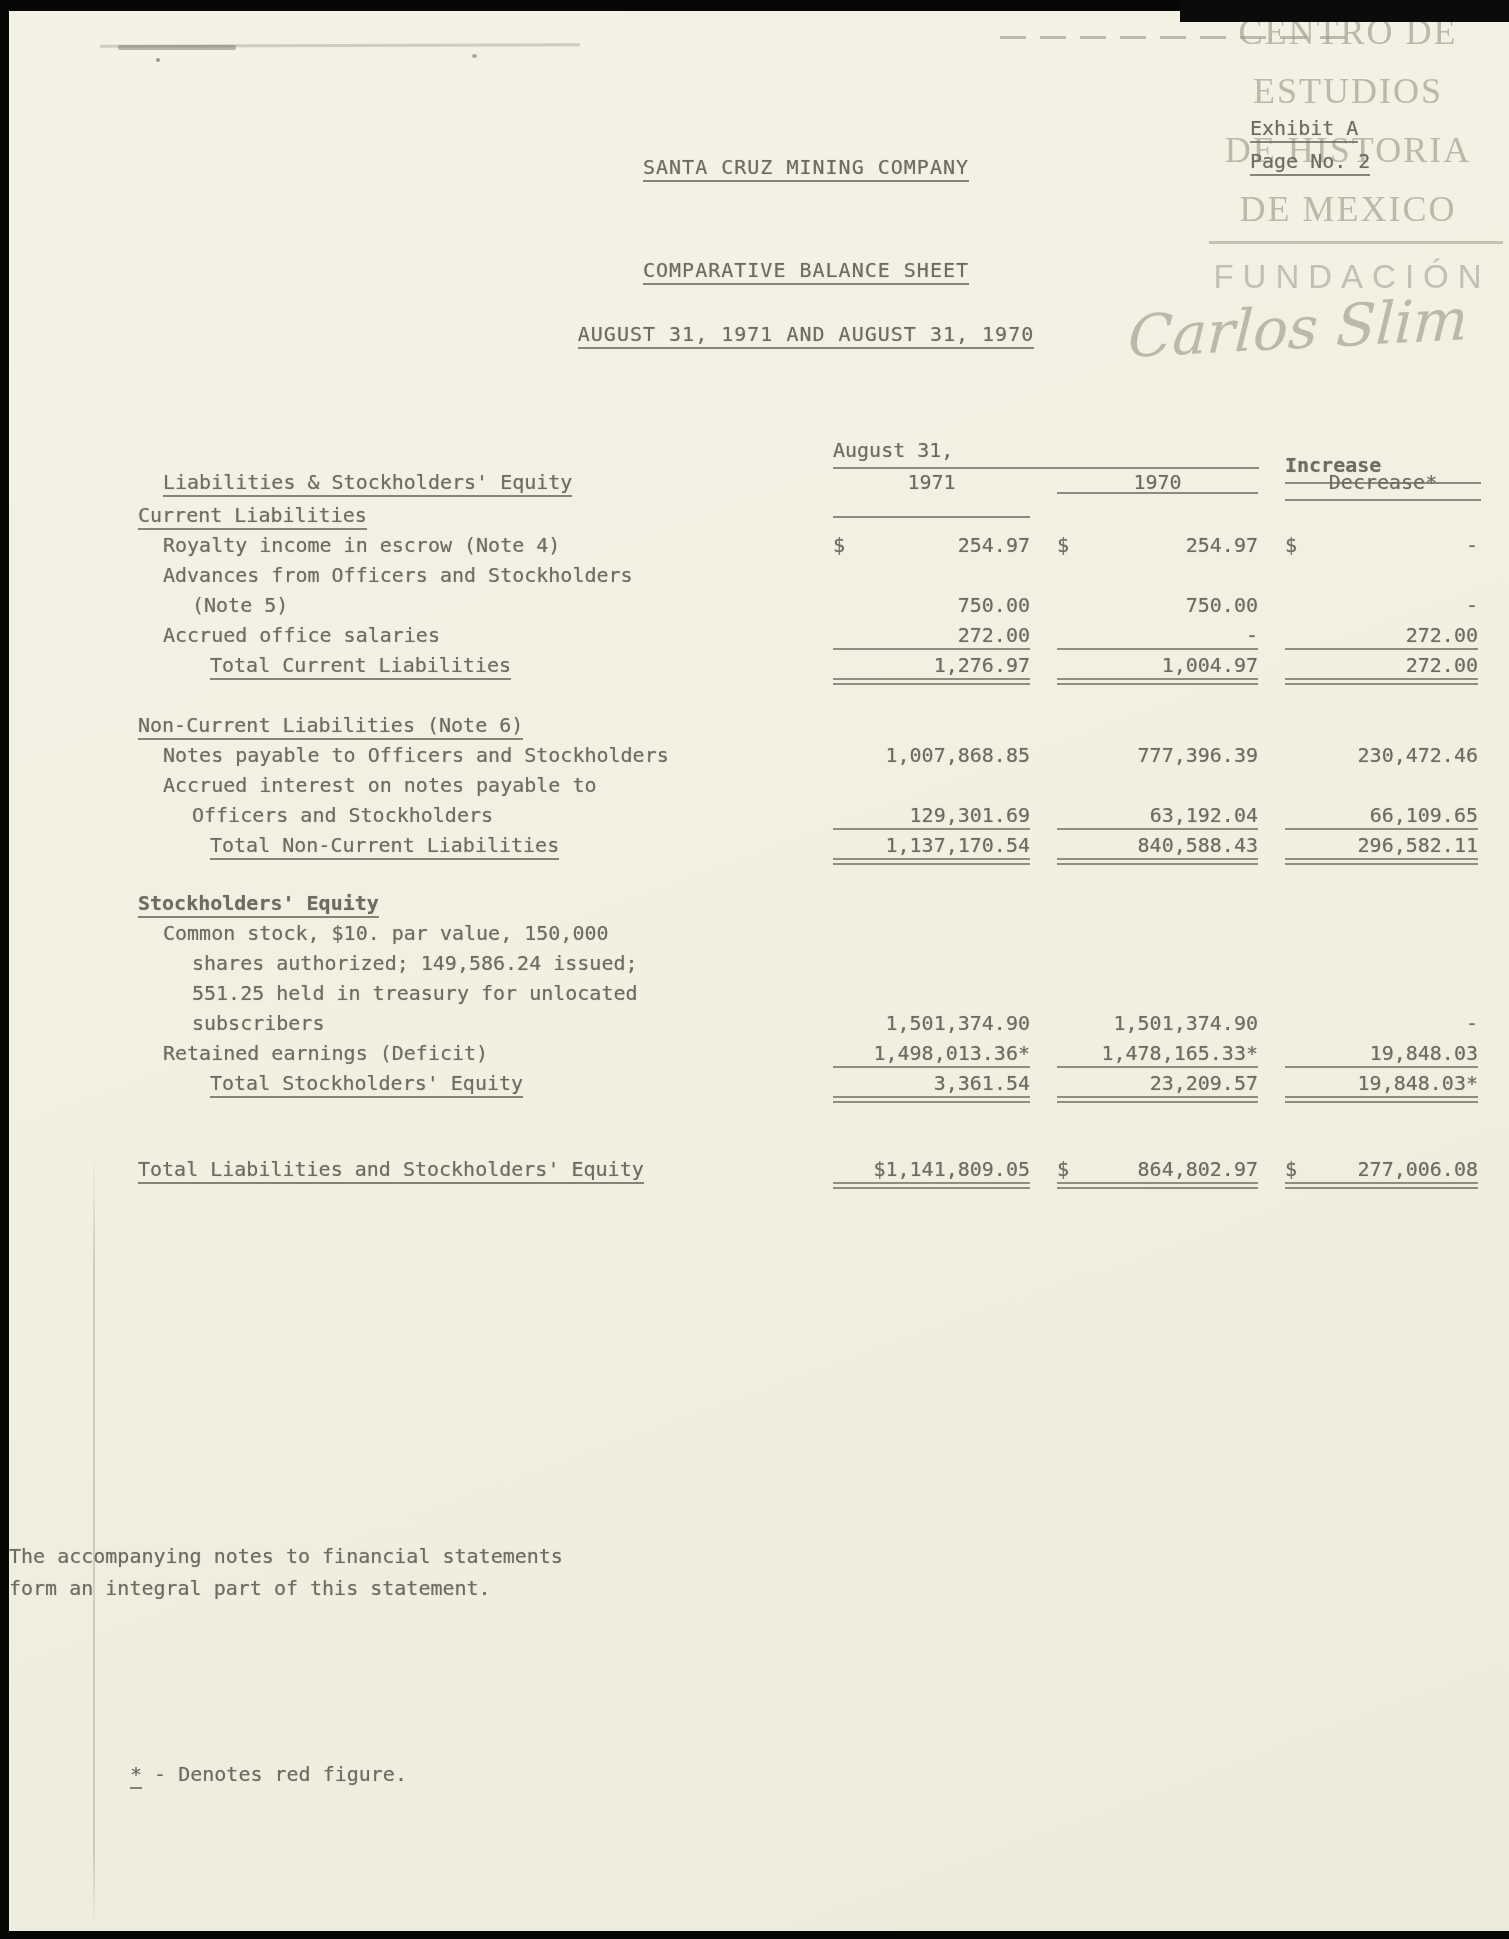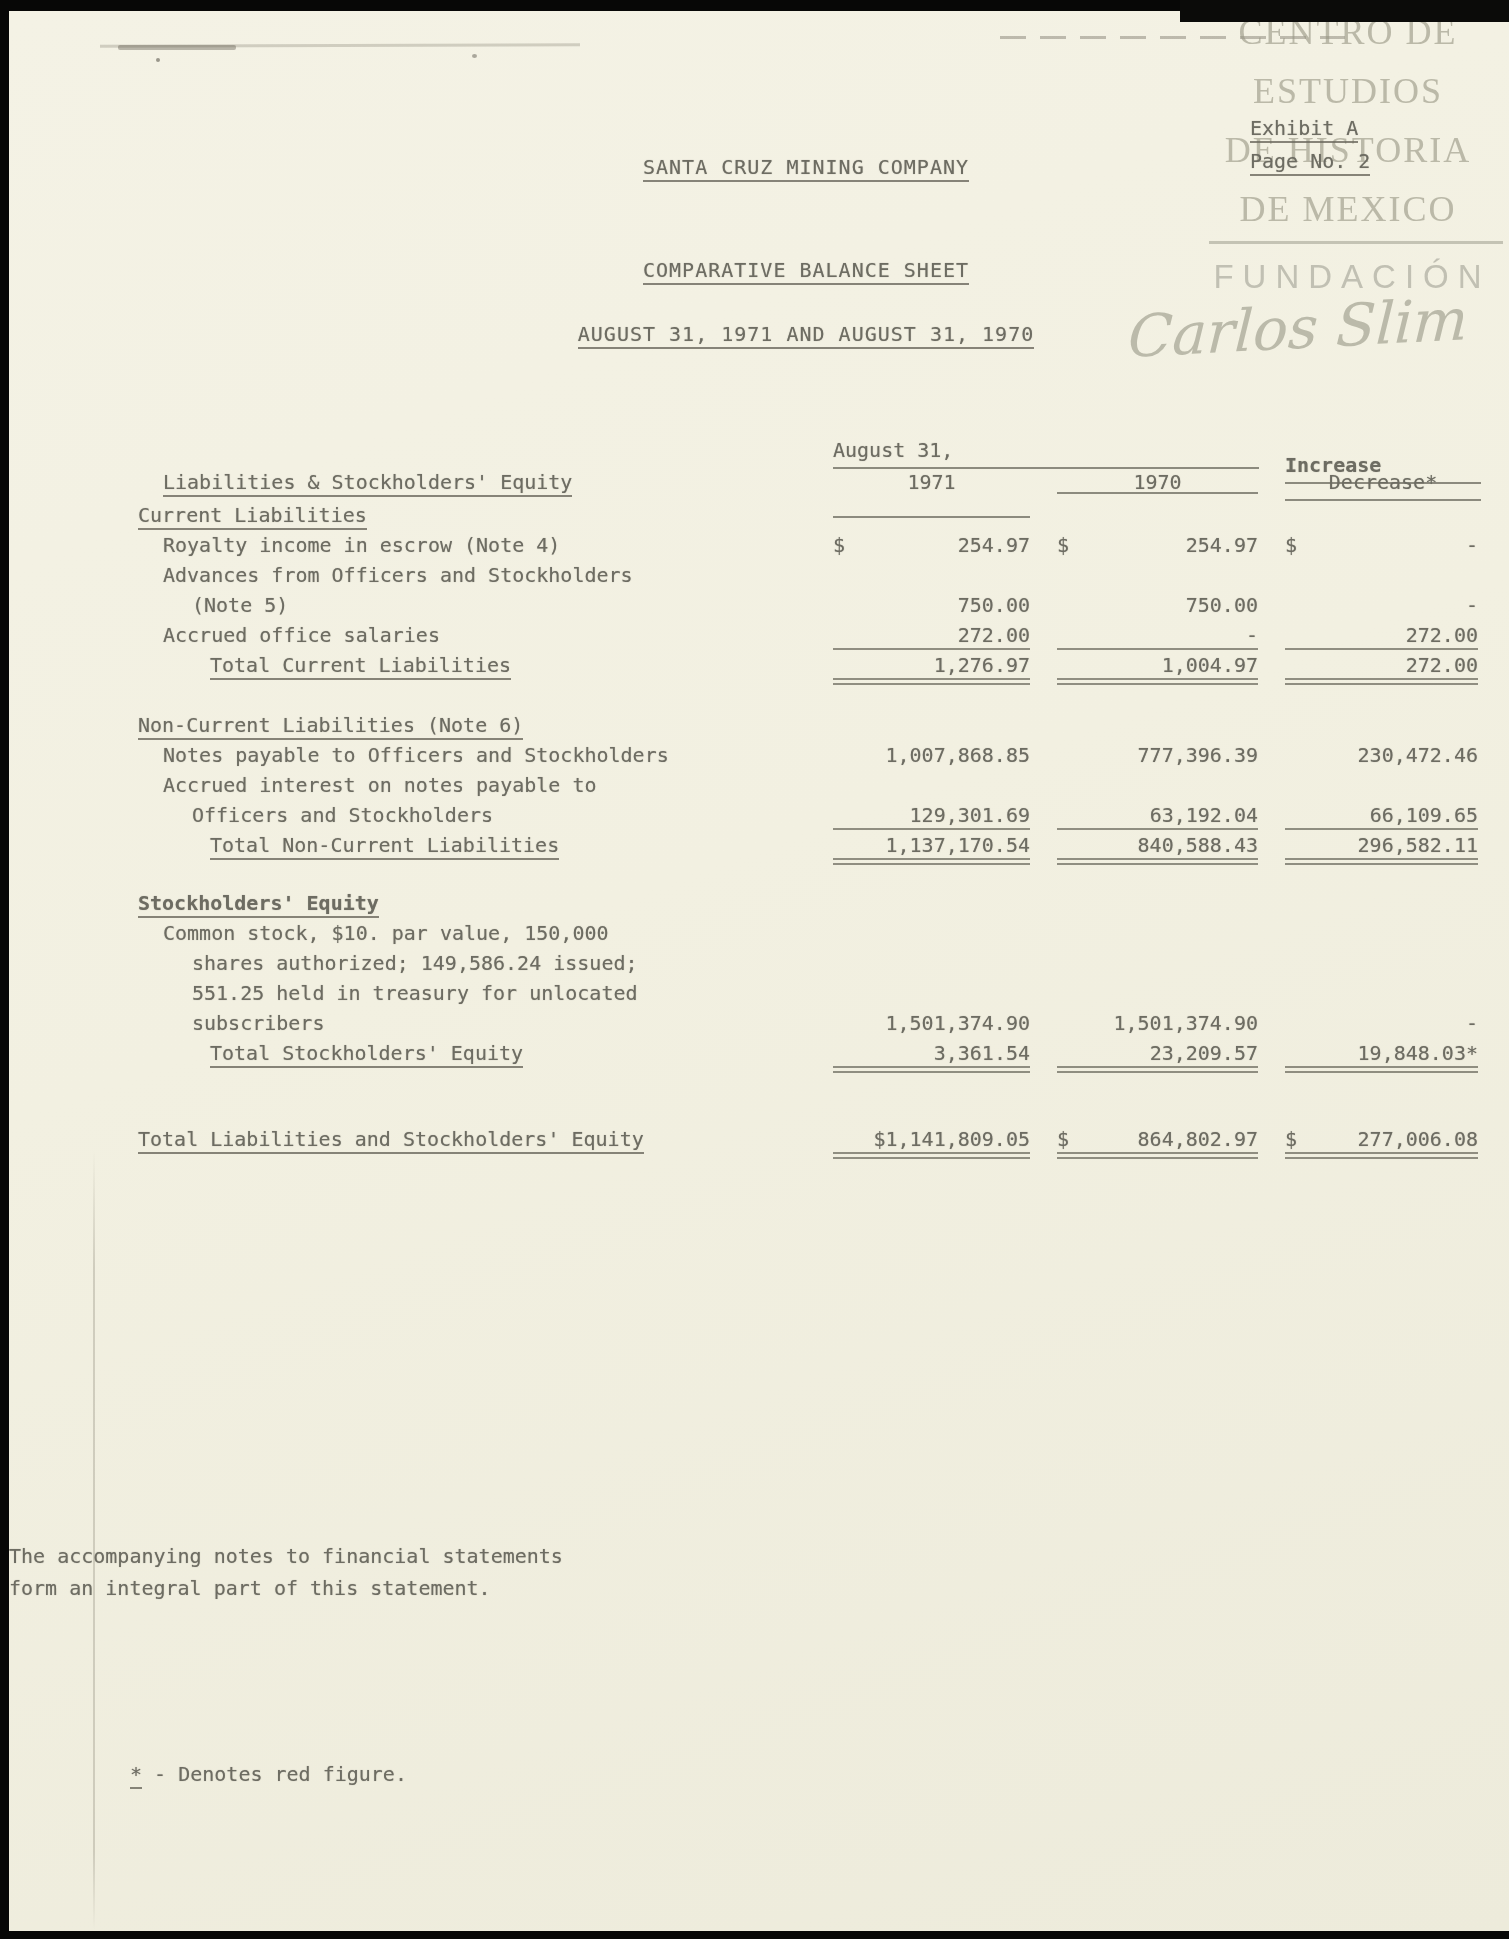--- a/index.html
+++ b/index.html
@@ -175,20 +175,26 @@
           </div>
           <div class="trow ind2">
             <span class="lbl">551.25 held in treasury for unlocated</span>
           </div>
           <div class="trow ind2">
             <span class="lbl">subscribers</span>
             <span class="cell c1"><span class="val">1,501,374.90</span></span>
             <span class="cell c2"><span class="val">1,501,374.90</span></span>
             <span class="cell c3"><span class="val">-</span></span>
           </div>
+          <div class="trow ind1">
+            <span class="lbl">Retained earnings (Deficit)</span>
+            <span class="cell c1 ru-s"><span class="val">1,498,013.36*</span></span>
+            <span class="cell c2 ru-s"><span class="val">1,478,165.33*</span></span>
+            <span class="cell c3 ru-s"><span class="val">19,848.03</span></span>
+          </div>
           <div class="trow ind3">
             <span class="lbl u">Total Stockholders' Equity</span>
             <span class="cell c1 ru-d"><span class="val">3,361.54</span></span>
             <span class="cell c2 ru-d"><span class="val">23,209.57</span></span>
             <span class="cell c3 ru-d"><span class="val">19,848.03*</span></span>
           </div>
           <div class="trow ind0" style="margin-top: 56px;">
             <span class="lbl u">Total Liabilities and Stockholders' Equity</span>
             <span class="cell c1 ru-d"><span class="val">$1,141,809.05</span></span>
             <span class="cell c2 ru-d"><span class="sym">$</span><span class="val">864,802.97</span></span>

